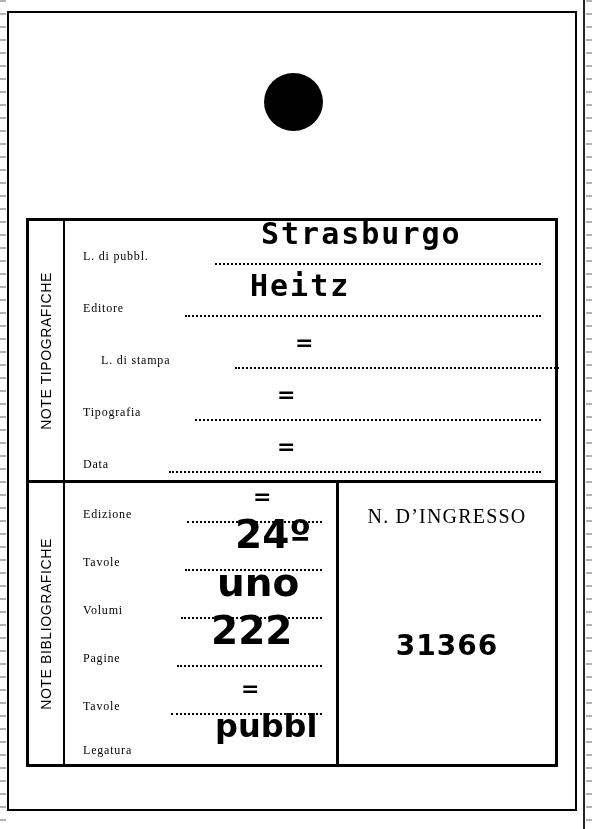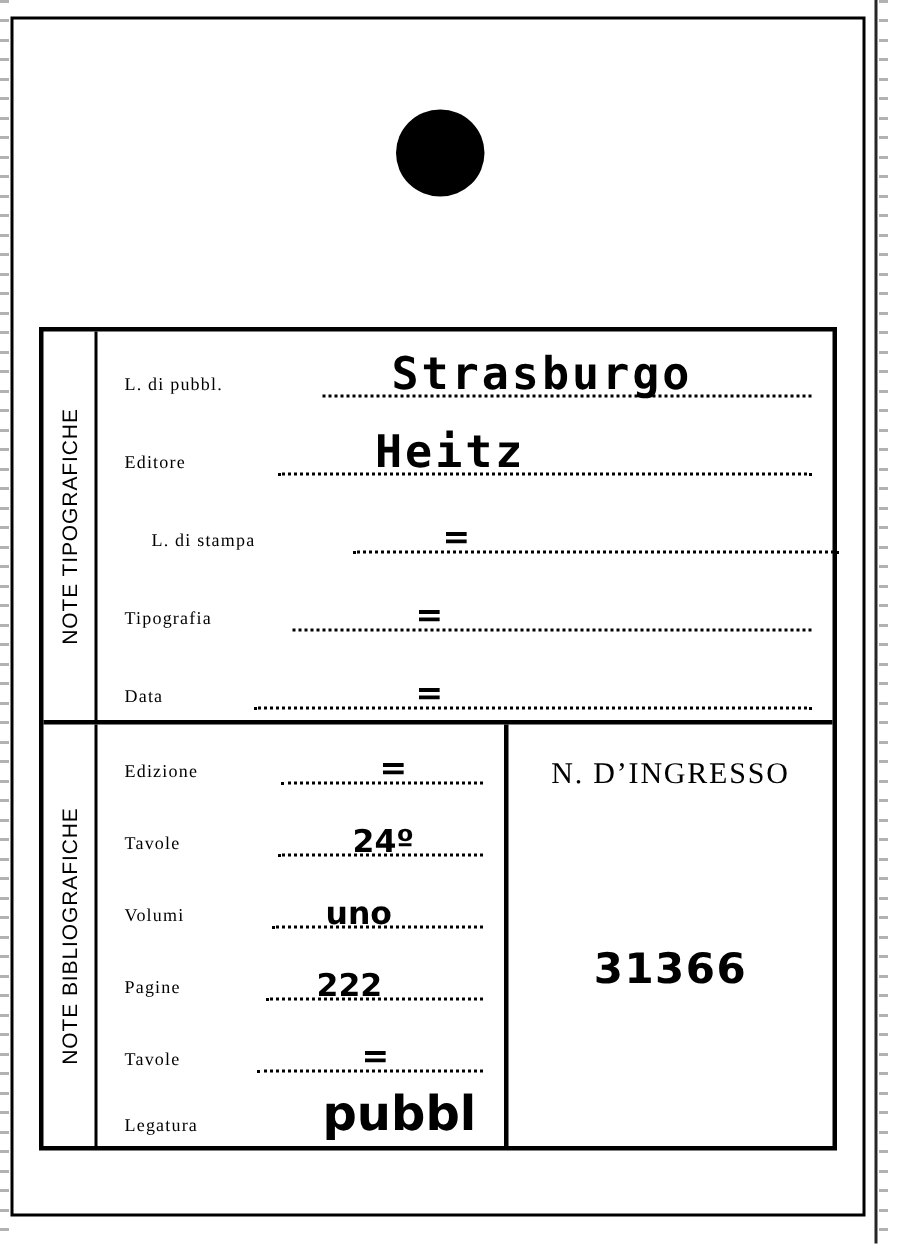--- a/index.html
+++ b/index.html
@@ -147,31 +147,31 @@
 
   .dotline {
     position: absolute;
     bottom: 8px;
     height: 0;
     border-bottom: 2px dotted #000000;
   }
 
   .row-value {
     position: absolute;
-    bottom: 6px;
+    bottom: 22px;
     font-family: "DejaVu Sans Mono", monospace;
     font-size: 30px;
     font-weight: 700;
     letter-spacing: 2px;
     white-space: nowrap;
   }
   .row-value.hand {
     font-family: "DejaVu Sans", sans-serif;
     font-weight: 700;
-    font-size: 21px;
+    font-size: 39px;
     letter-spacing: 0px;
   }
   .row-value.small-mark {
     font-family: "DejaVu Sans", sans-serif;
     font-size: 22px;
     font-weight: 700;
     letter-spacing: 0;
   }
 
   

